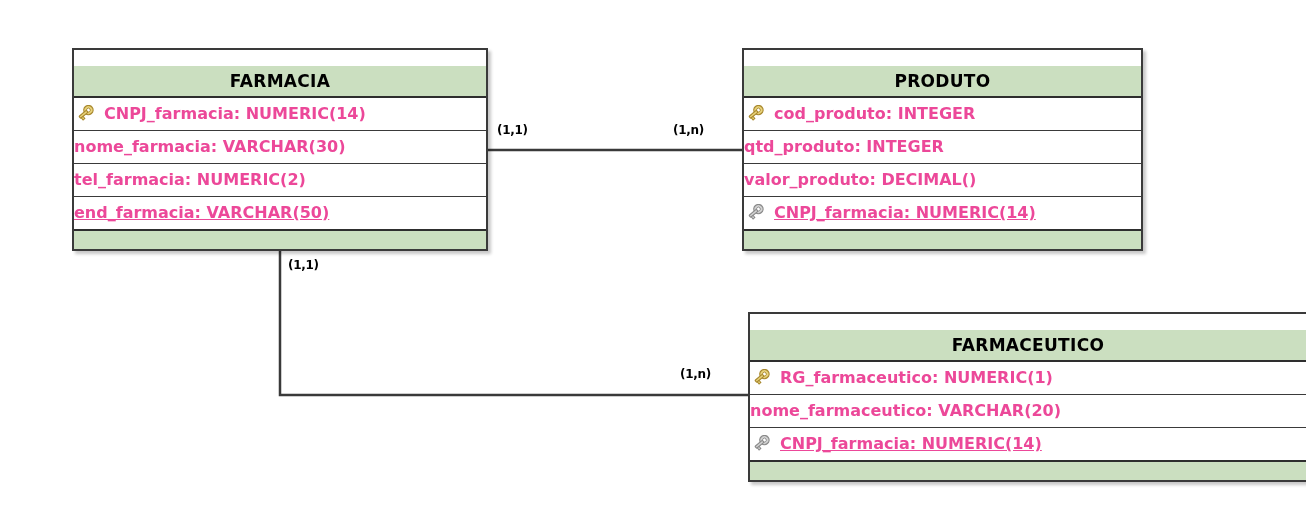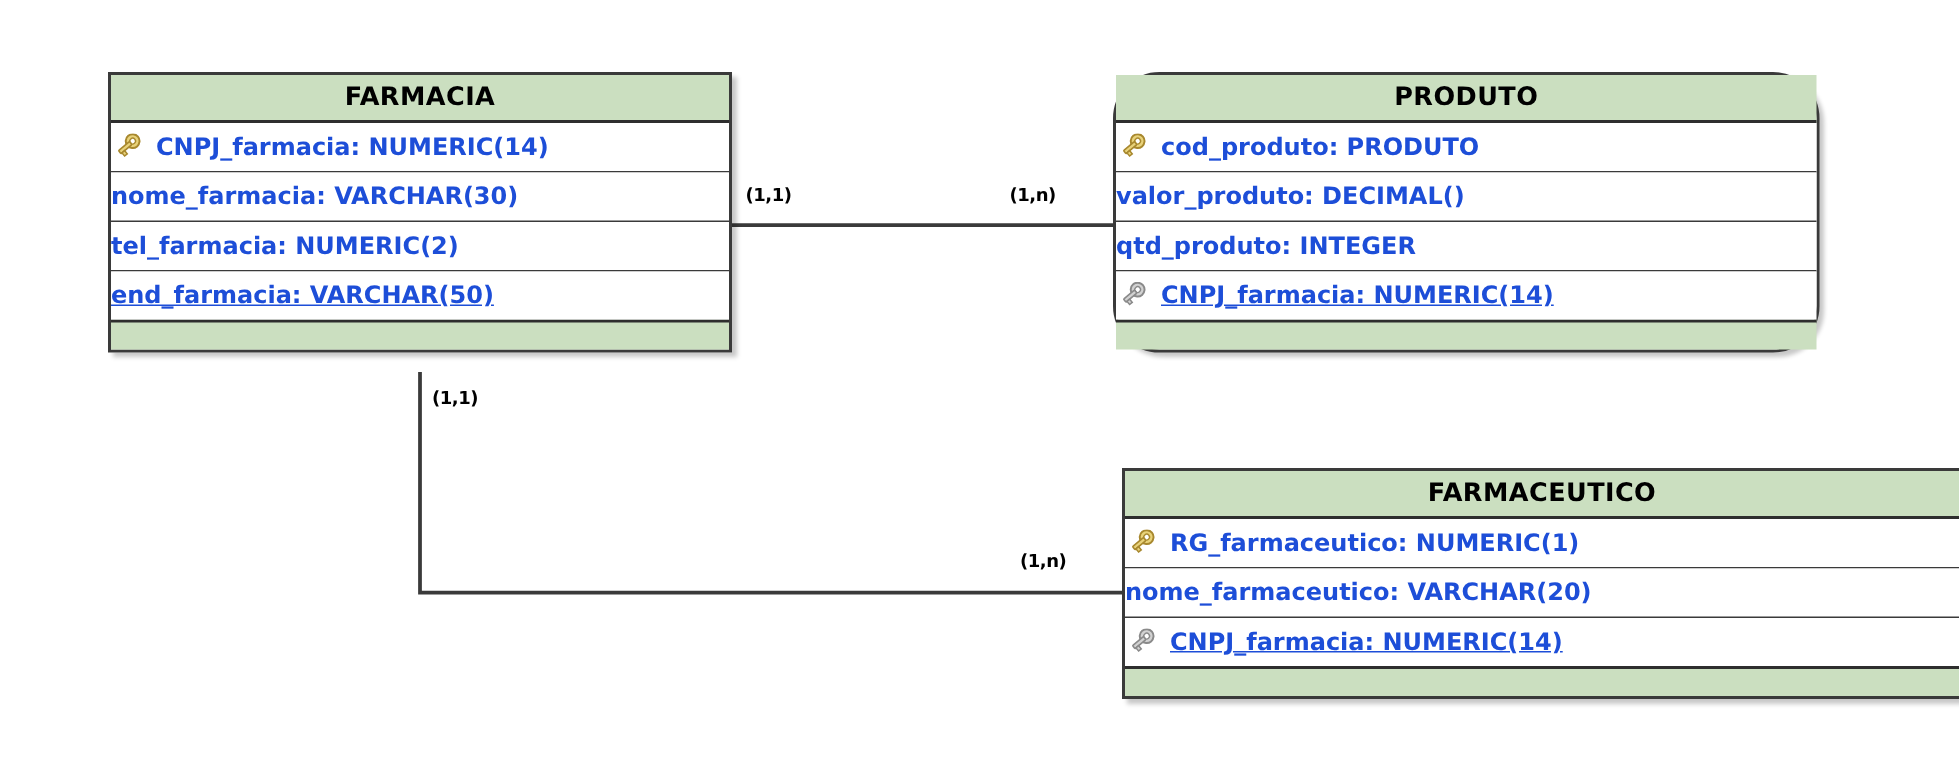--- a/index.html
+++ b/index.html
@@ -48,31 +48,32 @@
     background: #cbdfc0;
     border-bottom: 2px solid #2e2e2e;
     height: 30px;
     line-height: 30px;
     text-align: center;
     font-family: "DejaVu Sans", sans-serif;
     font-size: 17px;
     font-weight: bold;
     color: #000000;
     letter-spacing: 0.3px;
+    margin-top: 16px;
   }
   .ent-row {
     position: relative;
     height: 32px;
     line-height: 32px;
     border-bottom: 1px solid #3a3a3a;
     background: #ffffff;
     font-family: "DejaVu Sans", sans-serif;
     font-size: 16px;
     font-weight: bold;
-    color: #1d4ed8;
+    color: #ec4899;
     white-space: nowrap;
     overflow: hidden;
   }
   .ent-row.centered {
   }
   .ent-row.keyed {
     text-align: left;
     padding-left: 30px;
   }
   .ent-row .keyicon {
@@ -134,41 +135,41 @@
       <div class="ent-row centered">
         <span>tel_farmacia: NUMERIC(2)</span>
       </div>
       <div class="ent-row centered">
         <span>end_farmacia: VARCHAR(50)</span>
       </div>
     </div>
     <div class="ent-footer"></div>
   </div>
 
-  <div class="entity" style="left:742px; top:48px; width:471px;border-radius:31px;">
+  <div class="entity" style="left:742px; top:48px; width:401px;">
     <div class="ent-header">PRODUTO</div>
     <div class="rows-wrap">
       <div class="ent-row keyed">
         <span class="keyicon">
           <svg viewBox="0 0 22 20" width="22" height="20">
             <g transform="rotate(-40 11 10)">
               <circle cx="14.5" cy="6.5" r="4.6" fill="#e8d27a" stroke="#a8882e" stroke-width="1.3"></circle>
               <circle cx="14.5" cy="6.5" r="1.9" fill="#ffffff" stroke="#a8882e" stroke-width="0.9"></circle>
               <rect x="3.2" y="5.3" width="9.5" height="2.6" rx="0.6" fill="#e8d27a" stroke="#a8882e" stroke-width="1.1"></rect>
               <rect x="4.0" y="7.9" width="2.3" height="2.8" fill="#e8d27a" stroke="#a8882e" stroke-width="1.0"></rect>
             </g>
           </svg>
         </span>
-        <span>cod_produto: PRODUTO</span>
+        <span>cod_produto: INTEGER</span>
+      </div>
+      <div class="ent-row centered">
+        <span>qtd_produto: INTEGER</span>
       </div>
       <div class="ent-row centered">
         <span>valor_produto: DECIMAL()</span>
-      </div>
-      <div class="ent-row centered">
-        <span>qtd_produto: INTEGER</span>
       </div>
       <div class="ent-row keyed">
         <span class="keyicon">
           <svg viewBox="0 0 22 20" width="22" height="20">
             <g transform="rotate(-40 11 10)">
               <circle cx="14.5" cy="6.5" r="4.6" fill="#d2d2d2" stroke="#8a8a8a" stroke-width="1.3"></circle>
               <circle cx="14.5" cy="6.5" r="1.9" fill="#ffffff" stroke="#8a8a8a" stroke-width="0.9"></circle>
               <rect x="3.2" y="5.3" width="9.5" height="2.6" rx="0.6" fill="#d2d2d2" stroke="#8a8a8a" stroke-width="1.1"></rect>
               <rect x="4.0" y="7.9" width="2.3" height="2.8" fill="#d2d2d2" stroke="#8a8a8a" stroke-width="1.0"></rect>
             </g>

